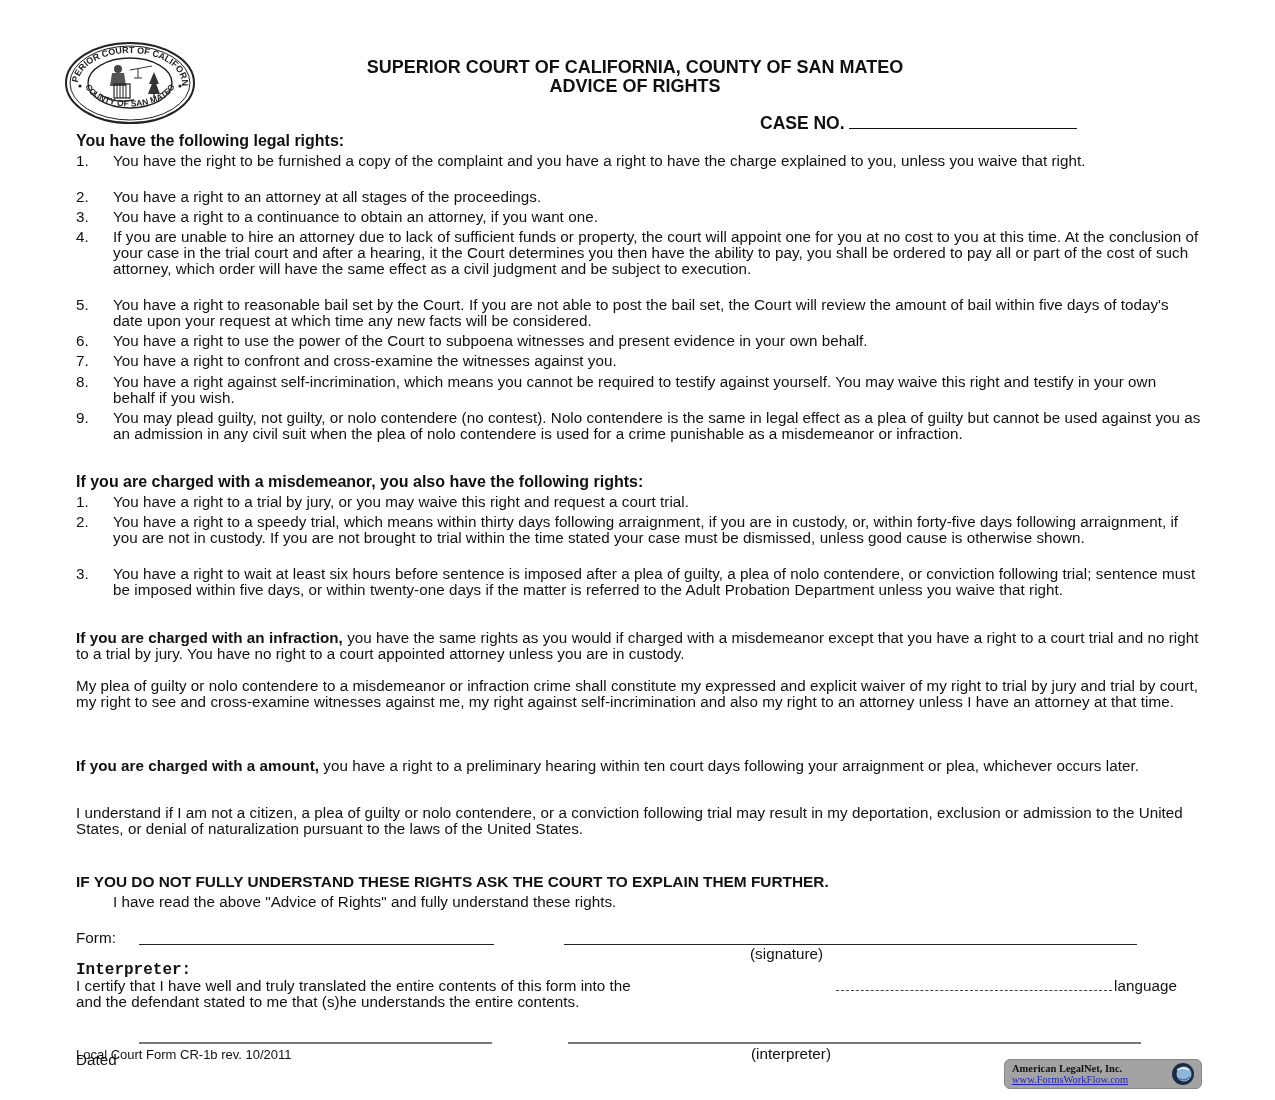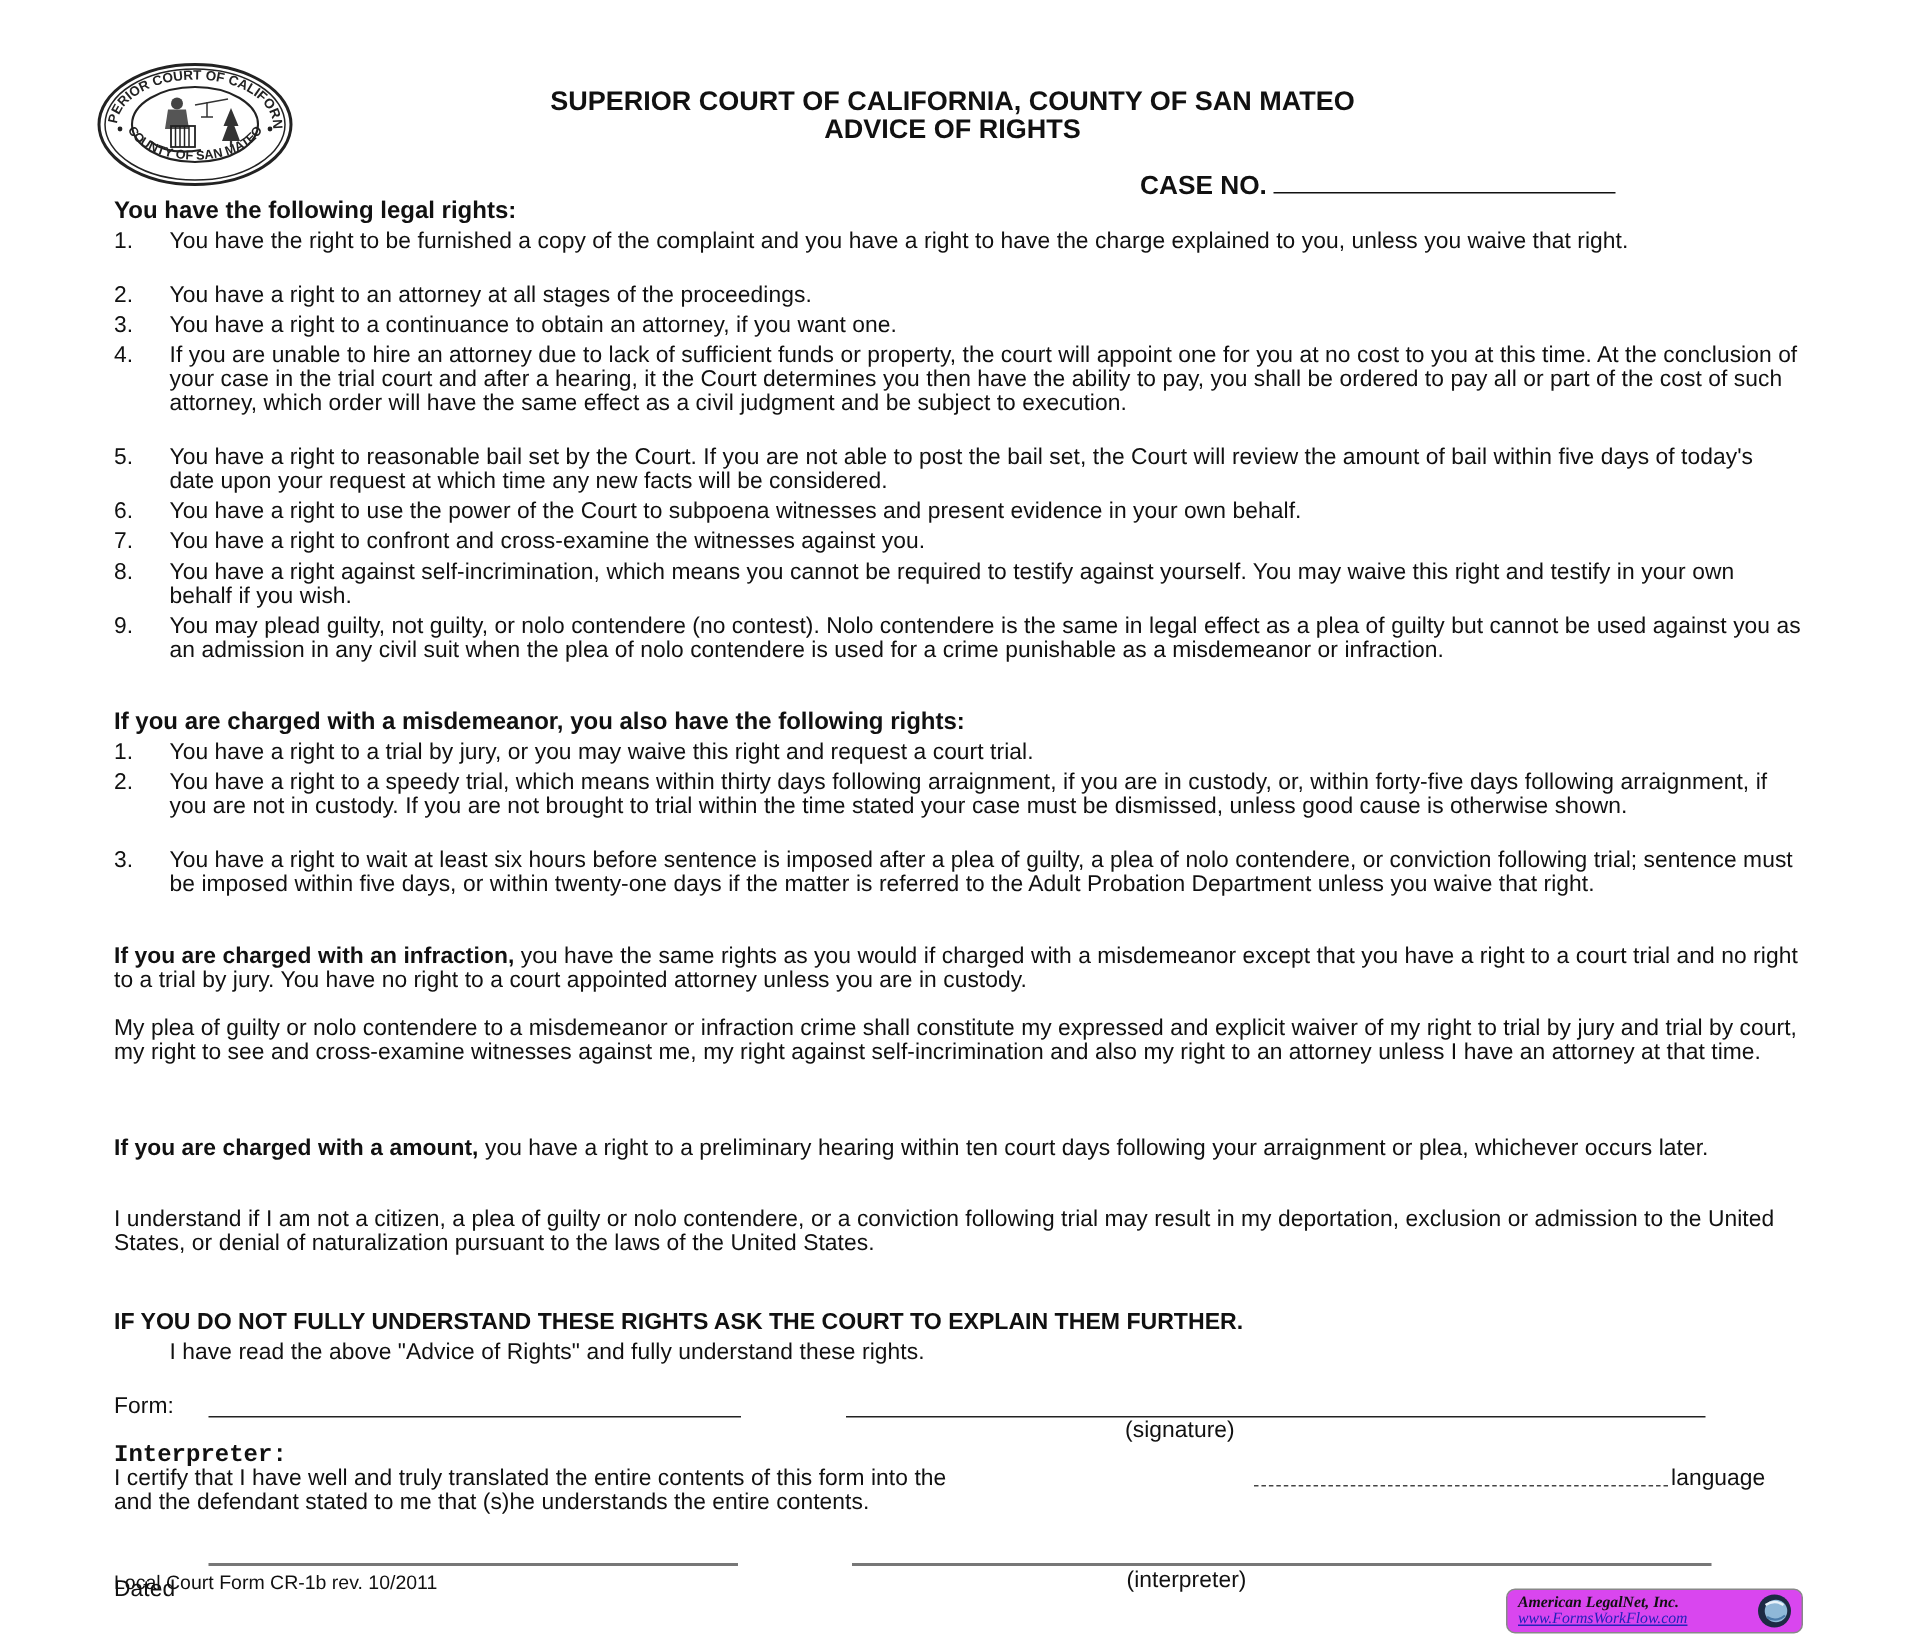--- a/index.html
+++ b/index.html
@@ -18,21 +18,21 @@
     .txt { font-size: 15.2px; line-height: 16.2px; letter-spacing: 0.05px; }
     .heading { font-weight: bold; font-size: 16px; line-height: 16px; }
     .item { position: absolute; left: 76px; width: 1125px; }
     .item .num { position: absolute; left: 0; top: 0; width: 30px; }
     .item .body { margin-left: 37px; }
     .para { position: absolute; left: 76px; width: 1125px; }
     .bold { font-weight: bold; }
     .rule { position: absolute; border-bottom: 1.2px solid #222; height: 0; }
     .logo {
       left: 1004px; top: 1059px; width: 196px; height: 28px;
-      border: 1px solid #888; border-radius: 6px; background: #d946ef; font-style: italic;
+      border: 1px solid #888; border-radius: 6px; background: #a3a3a3;
     }
     .logo .l1 { position: absolute; left: 7px; top: 3px; font-family: "Liberation Serif", serif; font-weight: bold; font-size: 10.5px; }
     .logo .l2 { position: absolute; left: 7px; top: 14px; font-family: "Liberation Serif", serif; font-size: 10.5px; color: #2222bb; text-decoration: underline; }
     .logo .globe { position: absolute; right: 6px; top: 2px; width: 24px; height: 24px; }
   </style>
 </head>
 <body>
 
 <div class="abs seal">
   <svg width="132" height="82" viewBox="0 0 132 82">

